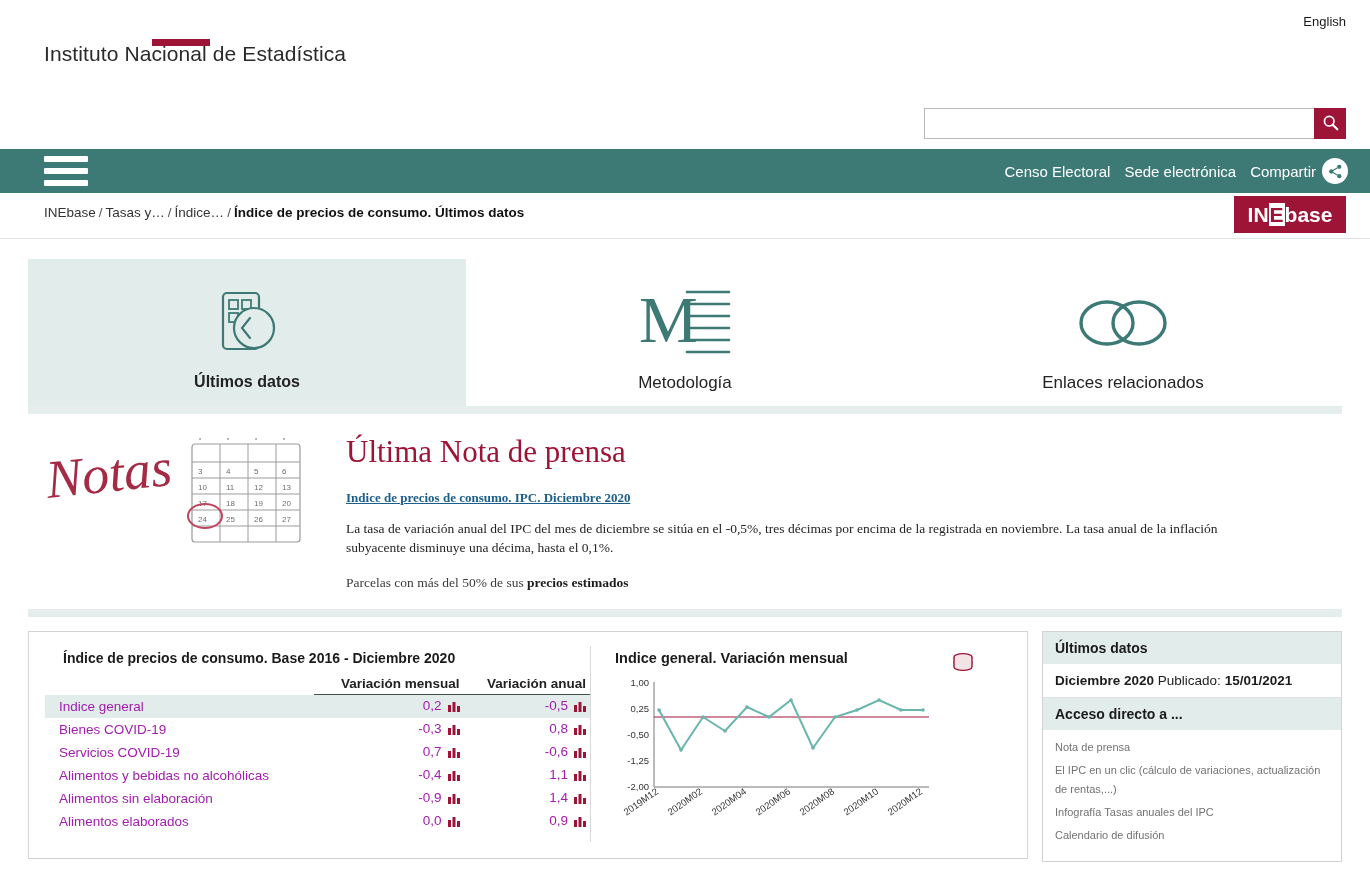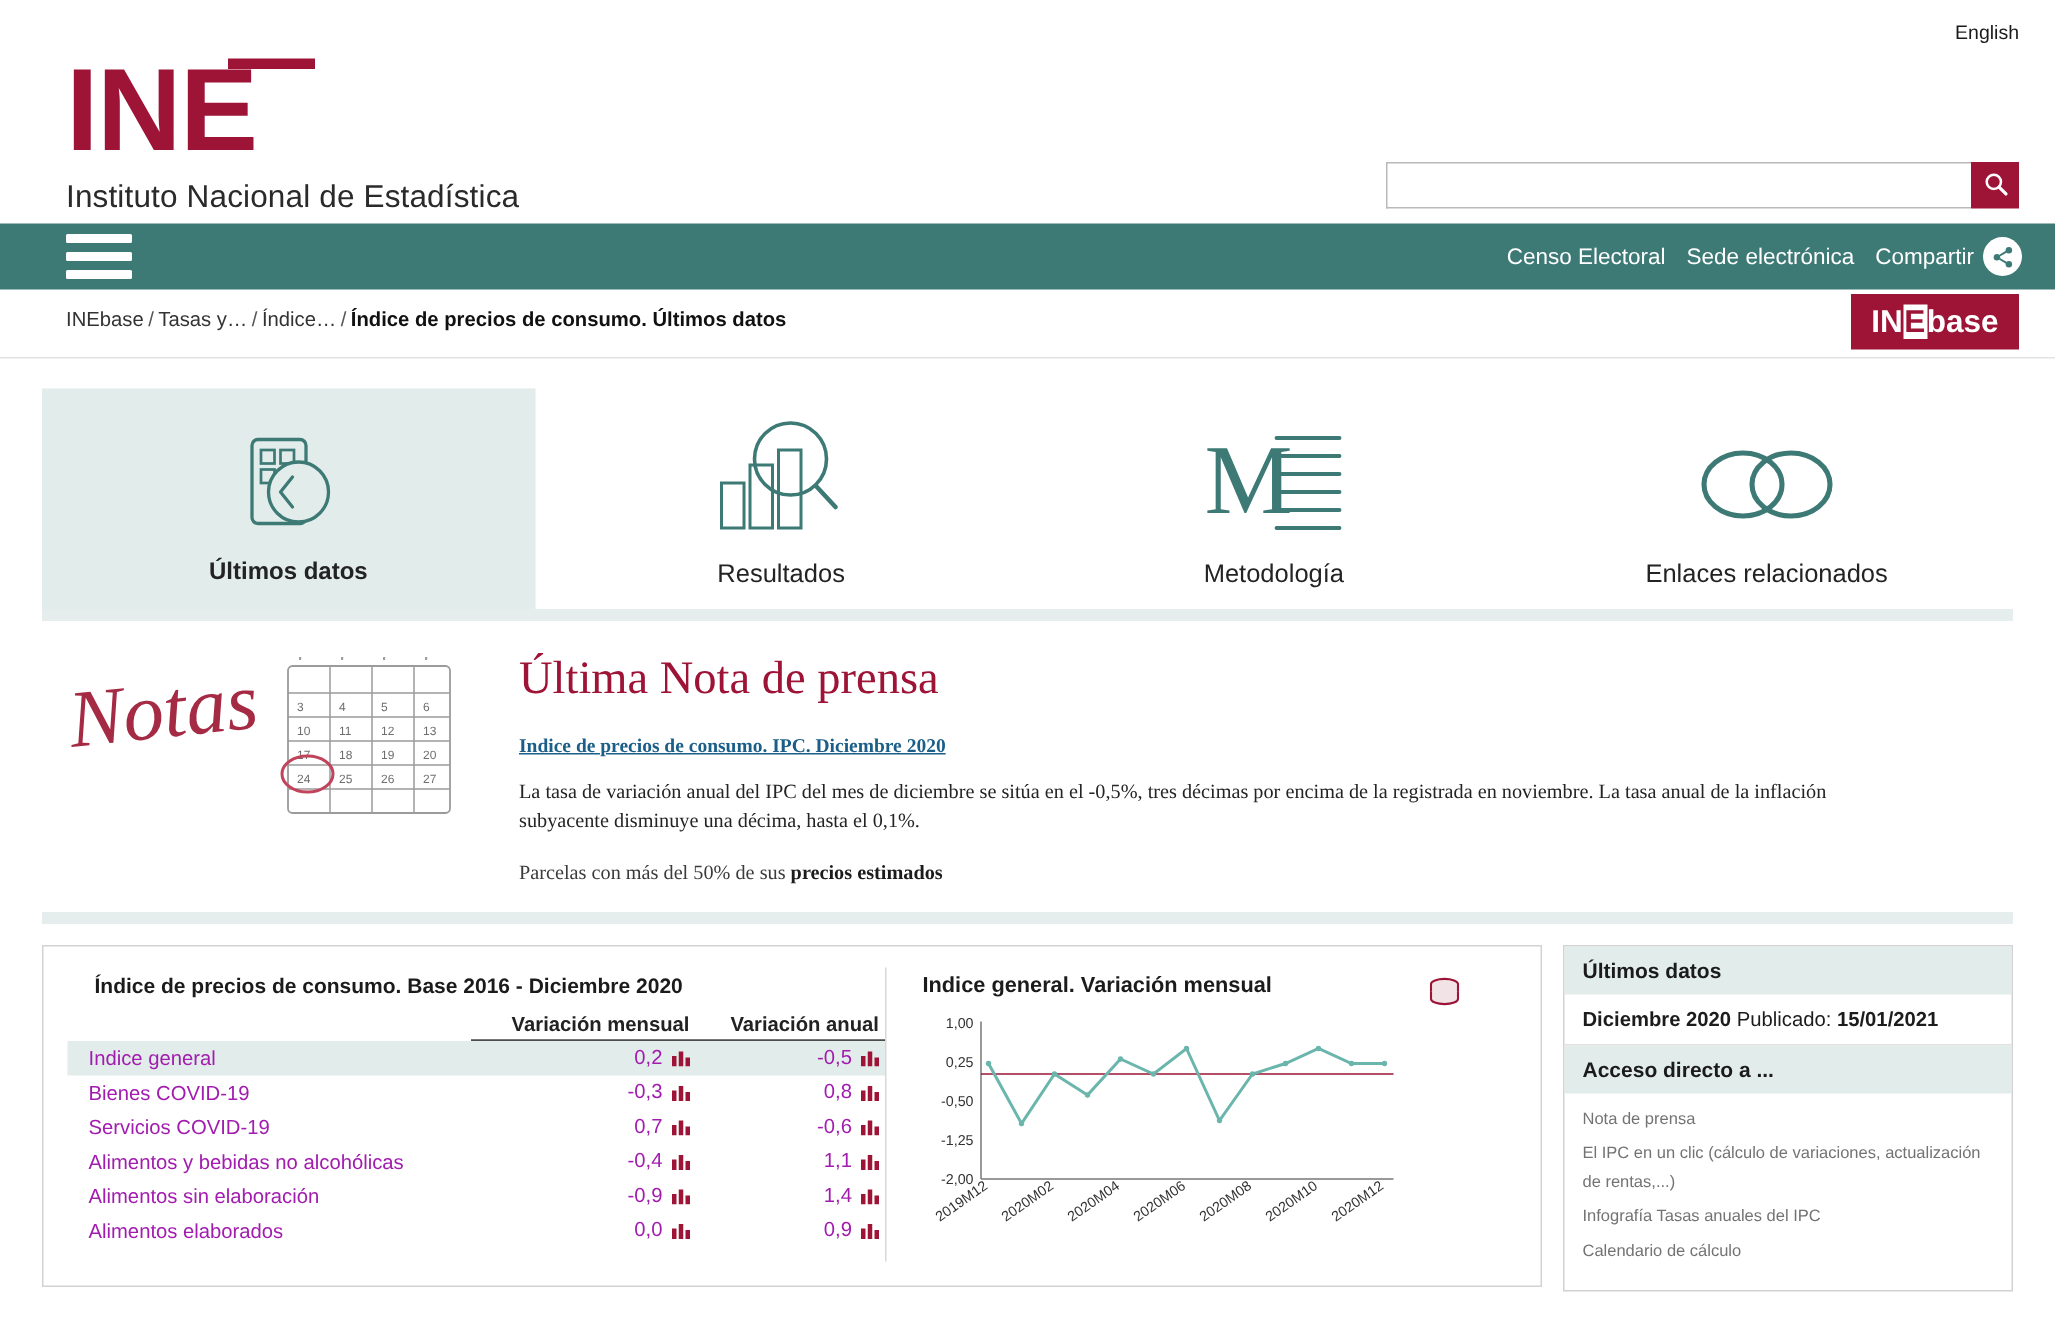--- a/index.html
+++ b/index.html
@@ -293,21 +293,20 @@
 </style>
 </head>
 <body>
 
 <div class="topbar">
   <a class="lang-link" href="#">English</a>
 </div>
 
 <div class="header">
   <div class="logo-block">
-    <div class="logo-ine">INE</div>
     <div class="logo-bar"></div>
     <div class="logo-sub">Instituto Nacional de Estadística</div>
   </div>
 
   <div class="search-wrap">
     <input class="search-input" type="text" placeholder="" style="">
     <button class="search-btn">
       <span>
         <svg width="17" height="17" viewBox="0 0 20 20">
           <circle cx="8.5" cy="8.5" r="5.6" fill="none" stroke="#ffffff" stroke-width="2"></circle>
@@ -361,32 +360,20 @@
         <rect x="38" y="20" width="9" height="9" fill="none" stroke="#3d7a76" stroke-width="1.8"></rect>
         <rect x="25" y="33" width="9" height="9" fill="none" stroke="#3d7a76" stroke-width="1.8"></rect>
         <rect x="38" y="33" width="9" height="9" fill="none" stroke="#3d7a76" stroke-width="1.8"></rect>
         <circle cx="50" cy="48" r="20" fill="#e2ecea" stroke="#3d7a76" stroke-width="2.2"></circle>
         <path d="M46 38 L38 48 L46 58" fill="none" stroke="#3d7a76" stroke-width="2.2" stroke-linecap="round" stroke-linejoin="round"></path>
       </svg>
     </div>
     <div class="tlabel">Últimos datos</div>
   </div>
 
-  <div class="tab">
-    <div class="ticon">
-      <svg width="92" height="90" viewBox="0 0 92 90">
-        <rect x="6" y="44" width="15" height="30" fill="none" stroke="#3d7a76" stroke-width="2"></rect>
-        <rect x="25" y="32" width="15" height="42" fill="none" stroke="#3d7a76" stroke-width="2"></rect>
-        <rect x="44" y="22" width="15" height="52" fill="none" stroke="#3d7a76" stroke-width="2"></rect>
-        <circle cx="52" cy="28" r="24" fill="none" stroke="#3d7a76" stroke-width="2.4"></circle>
-        <line x1="69" y1="46" x2="82" y2="60" stroke="#3d7a76" stroke-width="3" stroke-linecap="round"></line>
-      </svg>
-    </div>
-    <div class="tlabel">Resultados</div>
-  </div>
 
   <div class="tab">
     <div class="ticon">
       <svg width="100" height="86" viewBox="0 0 100 86">
         <text x="4" y="62" font-family="Liberation Serif, serif" font-size="66" fill="#3d7a76">M</text>
         <g stroke="#3d7a76" stroke-width="2.6" stroke-linecap="round">
           <line x1="52" y1="12" x2="94" y2="12"></line>
           <line x1="52" y1="24" x2="94" y2="24"></line>
           <line x1="52" y1="36" x2="94" y2="36"></line>
           <line x1="52" y1="48" x2="94" y2="48"></line>
@@ -620,16 +607,16 @@
     <div class="pr-row">
       <b>Diciembre 2020</b>
       <span>Publicado:</span>
       <b>15/01/2021</b>
     </div>
     <div class="pr-head">Acceso directo a ...</div>
     <div class="pr-links">
       <a href="#">Nota de prensa</a>
       <a href="#">El IPC en un clic (cálculo de variaciones, actualización de rentas,...)</a>
       <a href="#">Infografía Tasas anuales del IPC</a>
-      <a href="#">Calendario de cálculo</a>
+      <a href="#">Calendario de difusión</a>
     </div>
   </div>
 </div>
 
 </body></html>

